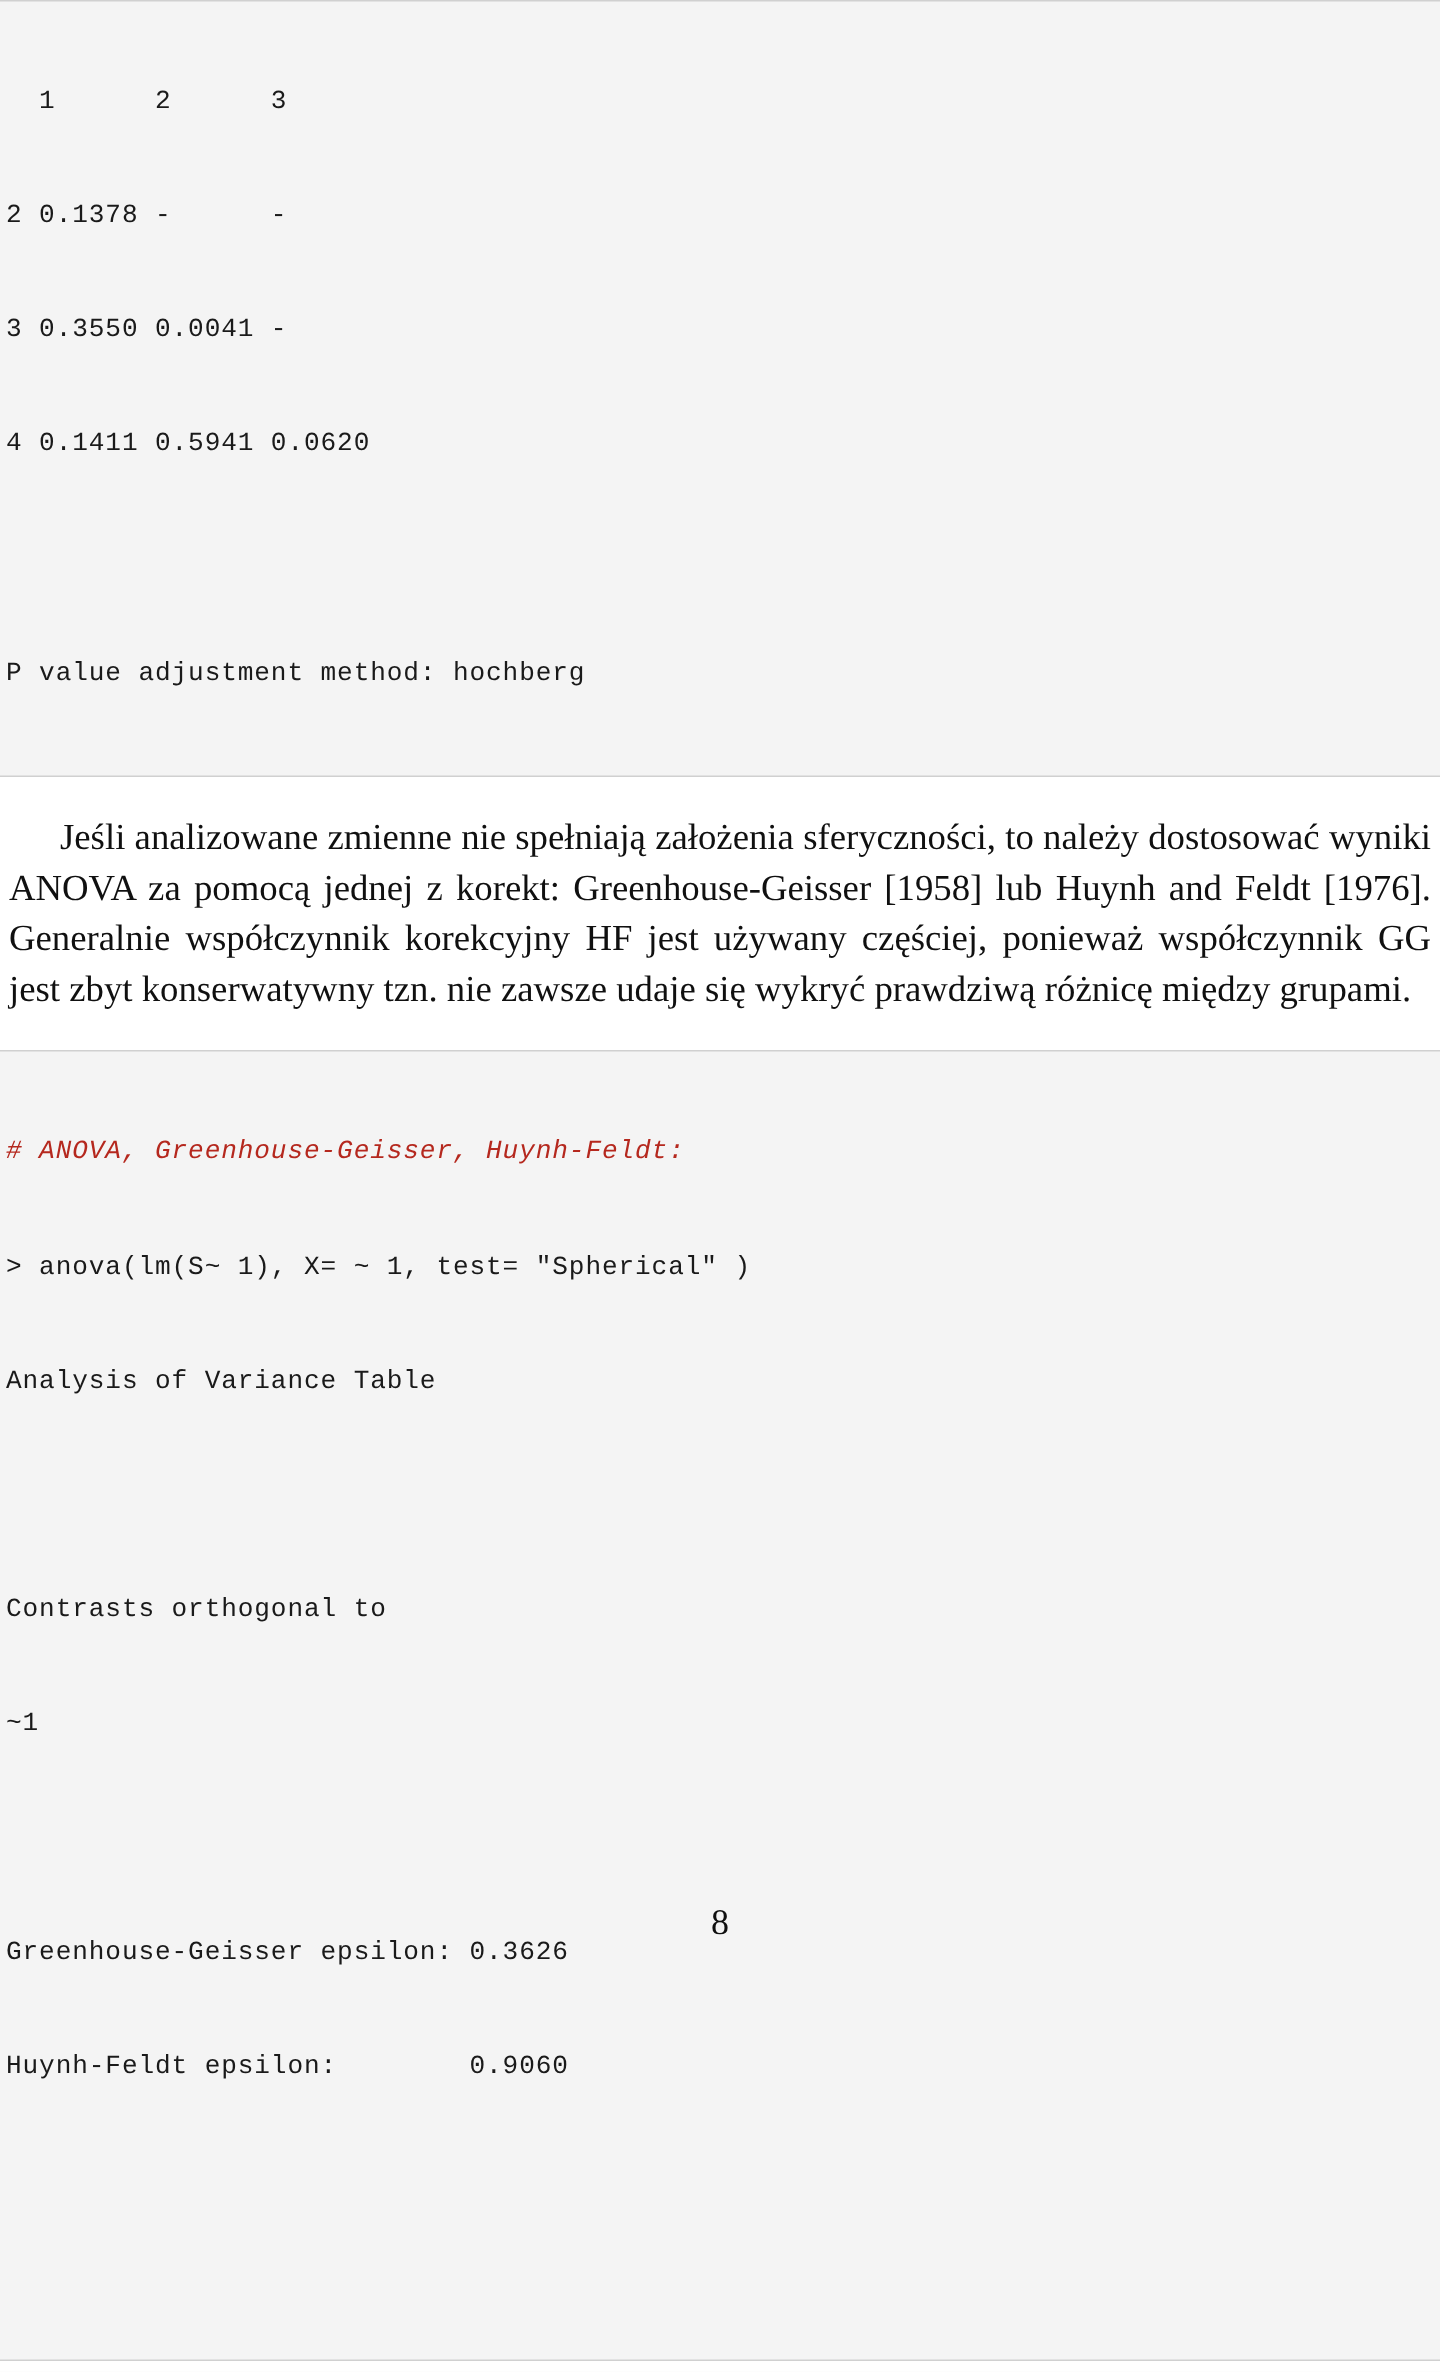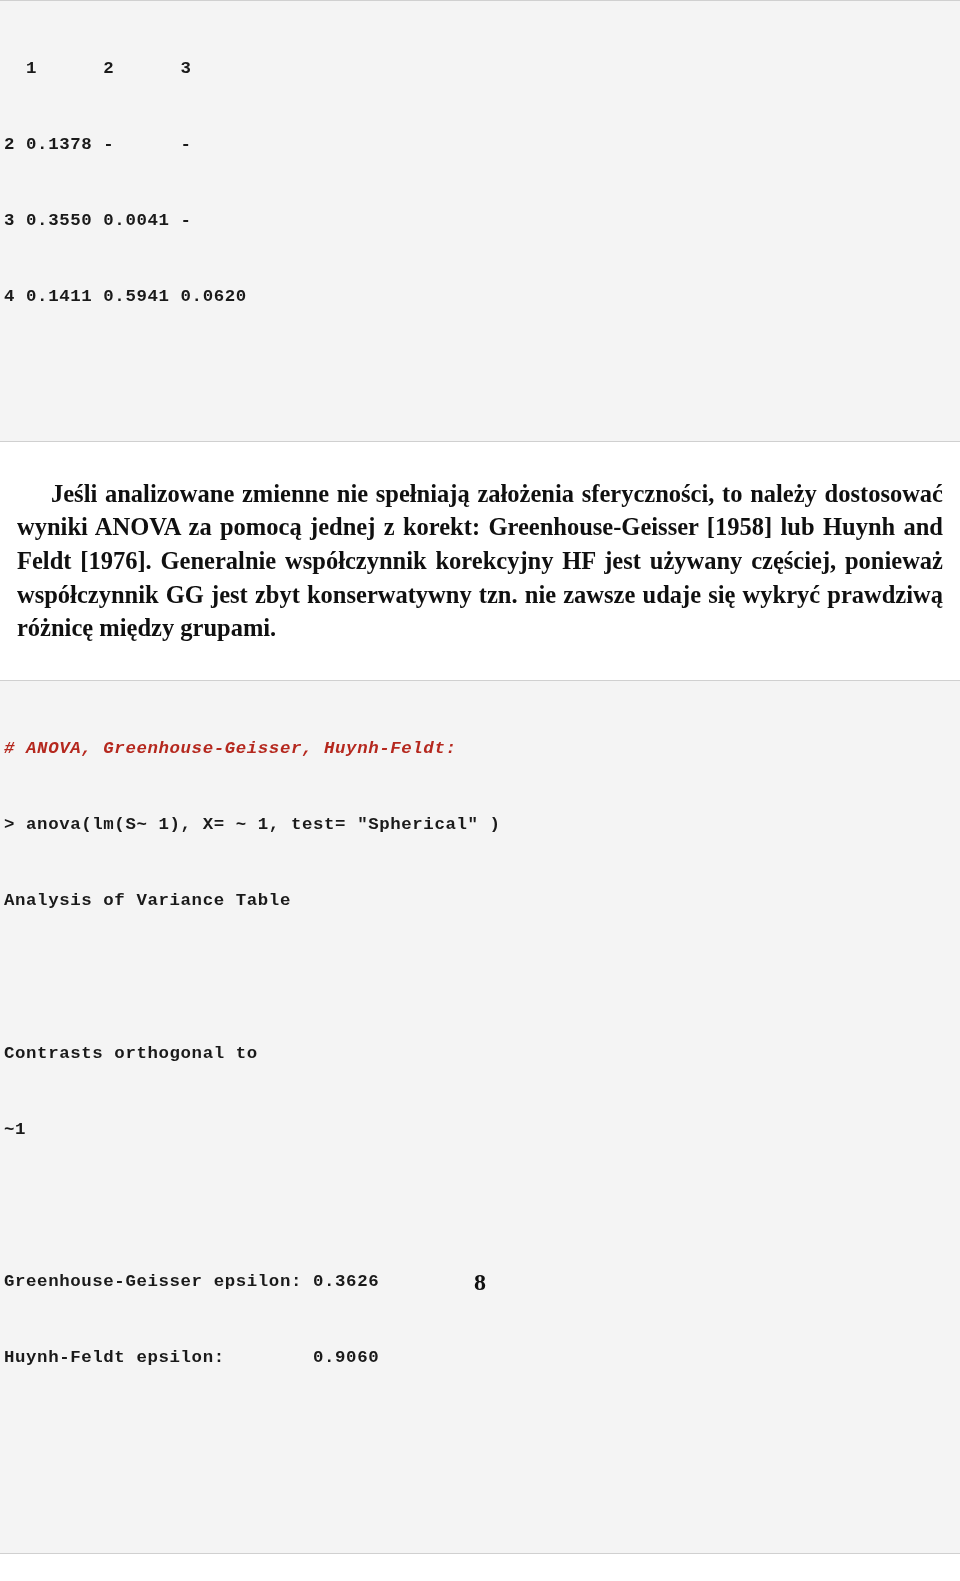--- a/index.html
+++ b/index.html
@@ -15,21 +15,20 @@
     font-family: "Liberation Serif", "DejaVu Serif", serif;
     color: #111111;
     overflow: hidden;
   }
 
   .page {
     width: 960px;
     height: 1318px;
     position: relative;
     box-sizing: border-box;
-    font-weight: bold;
   }
 
   
   .codeblock {
     background: #f4f4f4;
     border-top: 1px solid #d0d0d0;
     border-bottom: 1px solid #d0d0d0;
     font-family: "Liberation Mono", "DejaVu Sans Mono", monospace;
     font-size: 17.4px;
     line-height: 25.4px;
@@ -48,21 +47,21 @@
     min-height: 25.4px;
   }
 
   
   .para {
     font-family: "Liberation Serif", "DejaVu Serif", serif;
     font-size: 24.5px;
     line-height: 33.6px;
     text-align: justify;
     color: #101010;
-    margin: 15px;
+    margin: 4px;
     padding: 0 2px;
     box-sizing: border-box;
     hyphens: manual;
   }
   .para.indent {
     text-indent: 34px;
   }
   .gap-m { height: 20px; }
 
   .pagenum {
@@ -80,20 +79,21 @@
 <body>
 
 <div class="page">
 
   <div class="codeblock">
     <span class="ln">  1      2      3</span>
     <span class="ln">2 0.1378 -      -</span>
     <span class="ln">3 0.3550 0.0041 -</span>
     <span class="ln">4 0.1411 0.5941 0.0620</span>
     <span class="ln"></span>
+    <span class="ln">P value adjustment method: hochberg</span>
   </div>
 
   <div class="gap-m"></div>
 
   <p class="para indent">Jeśli analizowane zmienne nie spełniają założenia sferyczności, to należy dostosować wyniki ANOVA za pomocą jednej z korekt: Greenhouse-Geisser [1958] lub Huynh and Feldt [1976]. Generalnie współczynnik korekcyjny HF jest używany częściej, ponieważ współczynnik GG jest zbyt konserwatywny tzn. nie zawsze udaje się wykryć prawdziwą różnicę między grupami.</p>
 
   <div class="gap-m"></div>
 
   <div class="codeblock">
     <span class="ln cmt"># ANOVA, Greenhouse-Geisser, Huynh-Feldt:</span>

